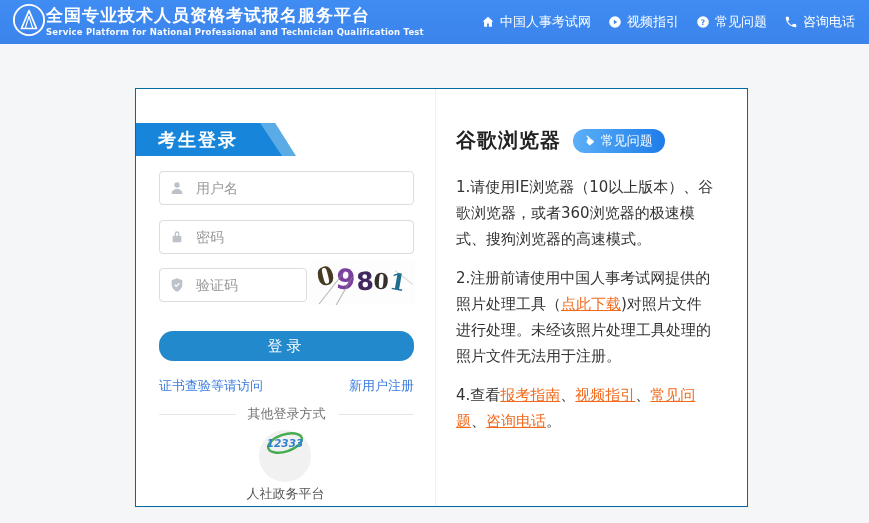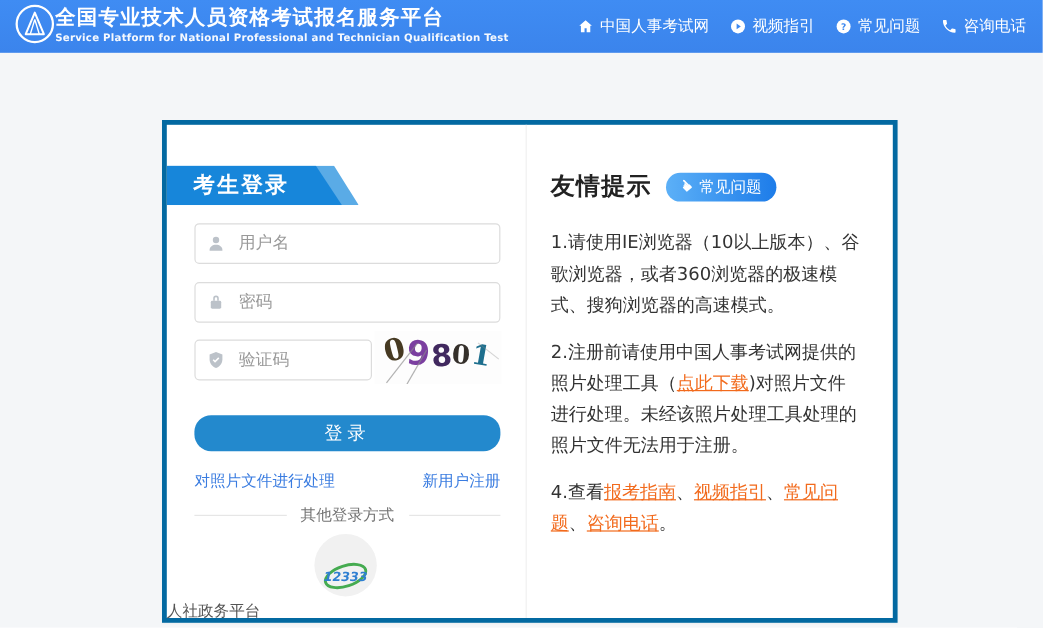--- a/index.html
+++ b/index.html
@@ -19,22 +19,22 @@
   .brand-logo { width:34px; height:34px; flex:0 0 auto; }
   .brand-text { color:#fff; line-height:1.15; }
   .brand-title { font-size:17px; font-weight:bold; letter-spacing:1px; }
   .brand-sub { font-size:8.5px; font-weight:bold; opacity:.95; margin-top:2px; letter-spacing:.2px; }
   .nav { position:absolute; right:14px; top:0; height:44px; display:flex; align-items:center; gap:17px; }
   .nav-item { display:flex; align-items:center; gap:5px; color:#fff; font-size:13px; cursor:pointer; white-space:nowrap; }
   .nav-icon { width:14px; height:14px; display:block; }
 
   
   .card {
-    position:absolute; left:135px; top:100px; width:613px; height:419px;
-    background:#fff; border:4px solid #0369a1; box-sizing:border-box;
+    position:absolute; left:135px; top:88px; width:613px; height:419px;
+    background:#fff; border:1px solid #0369a1; box-sizing:border-box;
     box-shadow:0 1px 2px rgba(0,0,0,.03);
   }
   .left-panel { position:absolute; left:0; top:0; width:299px; height:100%; }
   .right-panel {
     position:absolute; left:299px; top:0; width:312px; height:100%;
     border-left:1px solid #f0f0f0; box-sizing:border-box;
     padding:38px 20px 0 20px;
   }
 
   
@@ -85,22 +85,22 @@
   }
   .links-row { position:absolute; left:23px; top:288px; width:255px;
     display:flex; justify-content:space-between; font-size:13px; }
   .blink { color:#3a7ce0; text-decoration:none; cursor:pointer; }
 
   .other-divider { position:absolute; left:23px; top:316px; width:255px;
     display:flex; align-items:center; color:#737373; font-size:13px; gap:12px; }
   .other-divider::before,.other-divider::after { content:""; flex:1; height:1px; background:#e6e6e6; }
 
   .sso-circle { position:absolute; left:123px; top:341px; width:52px; height:52px;
-    border-radius:50%; background:#f1f1f1; display:flex; align-items:flex-end; justify-content:center; cursor:pointer; }
-  .sso-label { position:absolute; left:0; top:396px; width:299px; text-align:left;
+    border-radius:50%; background:#f1f1f1; display:flex; align-items:flex-start; justify-content:center; cursor:pointer; }
+  .sso-label { position:absolute; left:0; top:396px; width:299px; text-align:center;
     font-size:13px; color:#555; }
 
   
   .tips-header { display:flex; align-items:center; margin-bottom:20px; }
   .tips-title { font-size:20px; font-weight:bold; color:#222; letter-spacing:1px; }
   .faq-badge { margin-left:12px; height:24px; border-radius:12px;
     background:linear-gradient(90deg,#5cb0f7,#1d7ce9); color:#fff; font-size:13px;
     display:flex; align-items:center; padding:0 12px 0 10px; gap:6px; cursor:pointer; }
   .hand-icon { display:inline-block; font-size:13px; transform:rotate(45deg); line-height:1; }
   .tip { font-size:15px; line-height:26px; color:#333; margin:0 12px 13px 0; }
@@ -209,42 +209,42 @@
       <span class="cd cd3">0</span>
       <span class="cd cd4">1</span>
       <i class="noise n1"></i>
       <i class="noise n2"></i>
       <i class="noise n3"></i>
     </div>
 
     <button class="login-btn">登录</button>
 
     <div class="links-row">
-      <a class="blink">对照片文件进行处理</a>
+      <a class="blink">证书查验等请访问</a>
       <a class="blink">新用户注册</a>
     </div>
 
     <div class="other-divider">
       <span>其他登录方式</span>
     </div>
 
     <div class="sso-circle">
       <span>
         <svg width="40" height="26" viewBox="0 0 40 26">
           <ellipse cx="20" cy="13" rx="17.5" ry="8.5" fill="none" stroke="#45ab50" stroke-width="2.4" transform="rotate(-18 20 13)"></ellipse>
           <text x="20" y="17" text-anchor="middle" font-size="10.5" font-weight="bold" font-style="italic" fill="#2f7fd1">12333</text>
         </svg>
       </span>
     </div>
     <div class="sso-label">人社政务平台</div>
   </div>
 
   <div class="right-panel">
     <div class="tips-header">
-      <span class="tips-title">友情提示</span>
+      <span class="tips-title">谷歌浏览器</span>
       <span class="faq-badge">
         <span class="hand-icon">☚</span>
         <span>常见问题</span>
       </span>
     </div>
 
     <p class="tip"><span>1.请使用IE浏览器（10以上版本）、谷歌浏览器，或者360浏览器的极速模式、搜狗浏览器的高速模式。</span></p>
 
     <p class="tip"><span>2.注册前请使用中国人事考试网提供的照片处理工具（</span><a class="olink">点此下载</a><span>)对照片文件进行处理。未经该照片处理工具处理的照片文件无法用于注册。</span></p>
 

